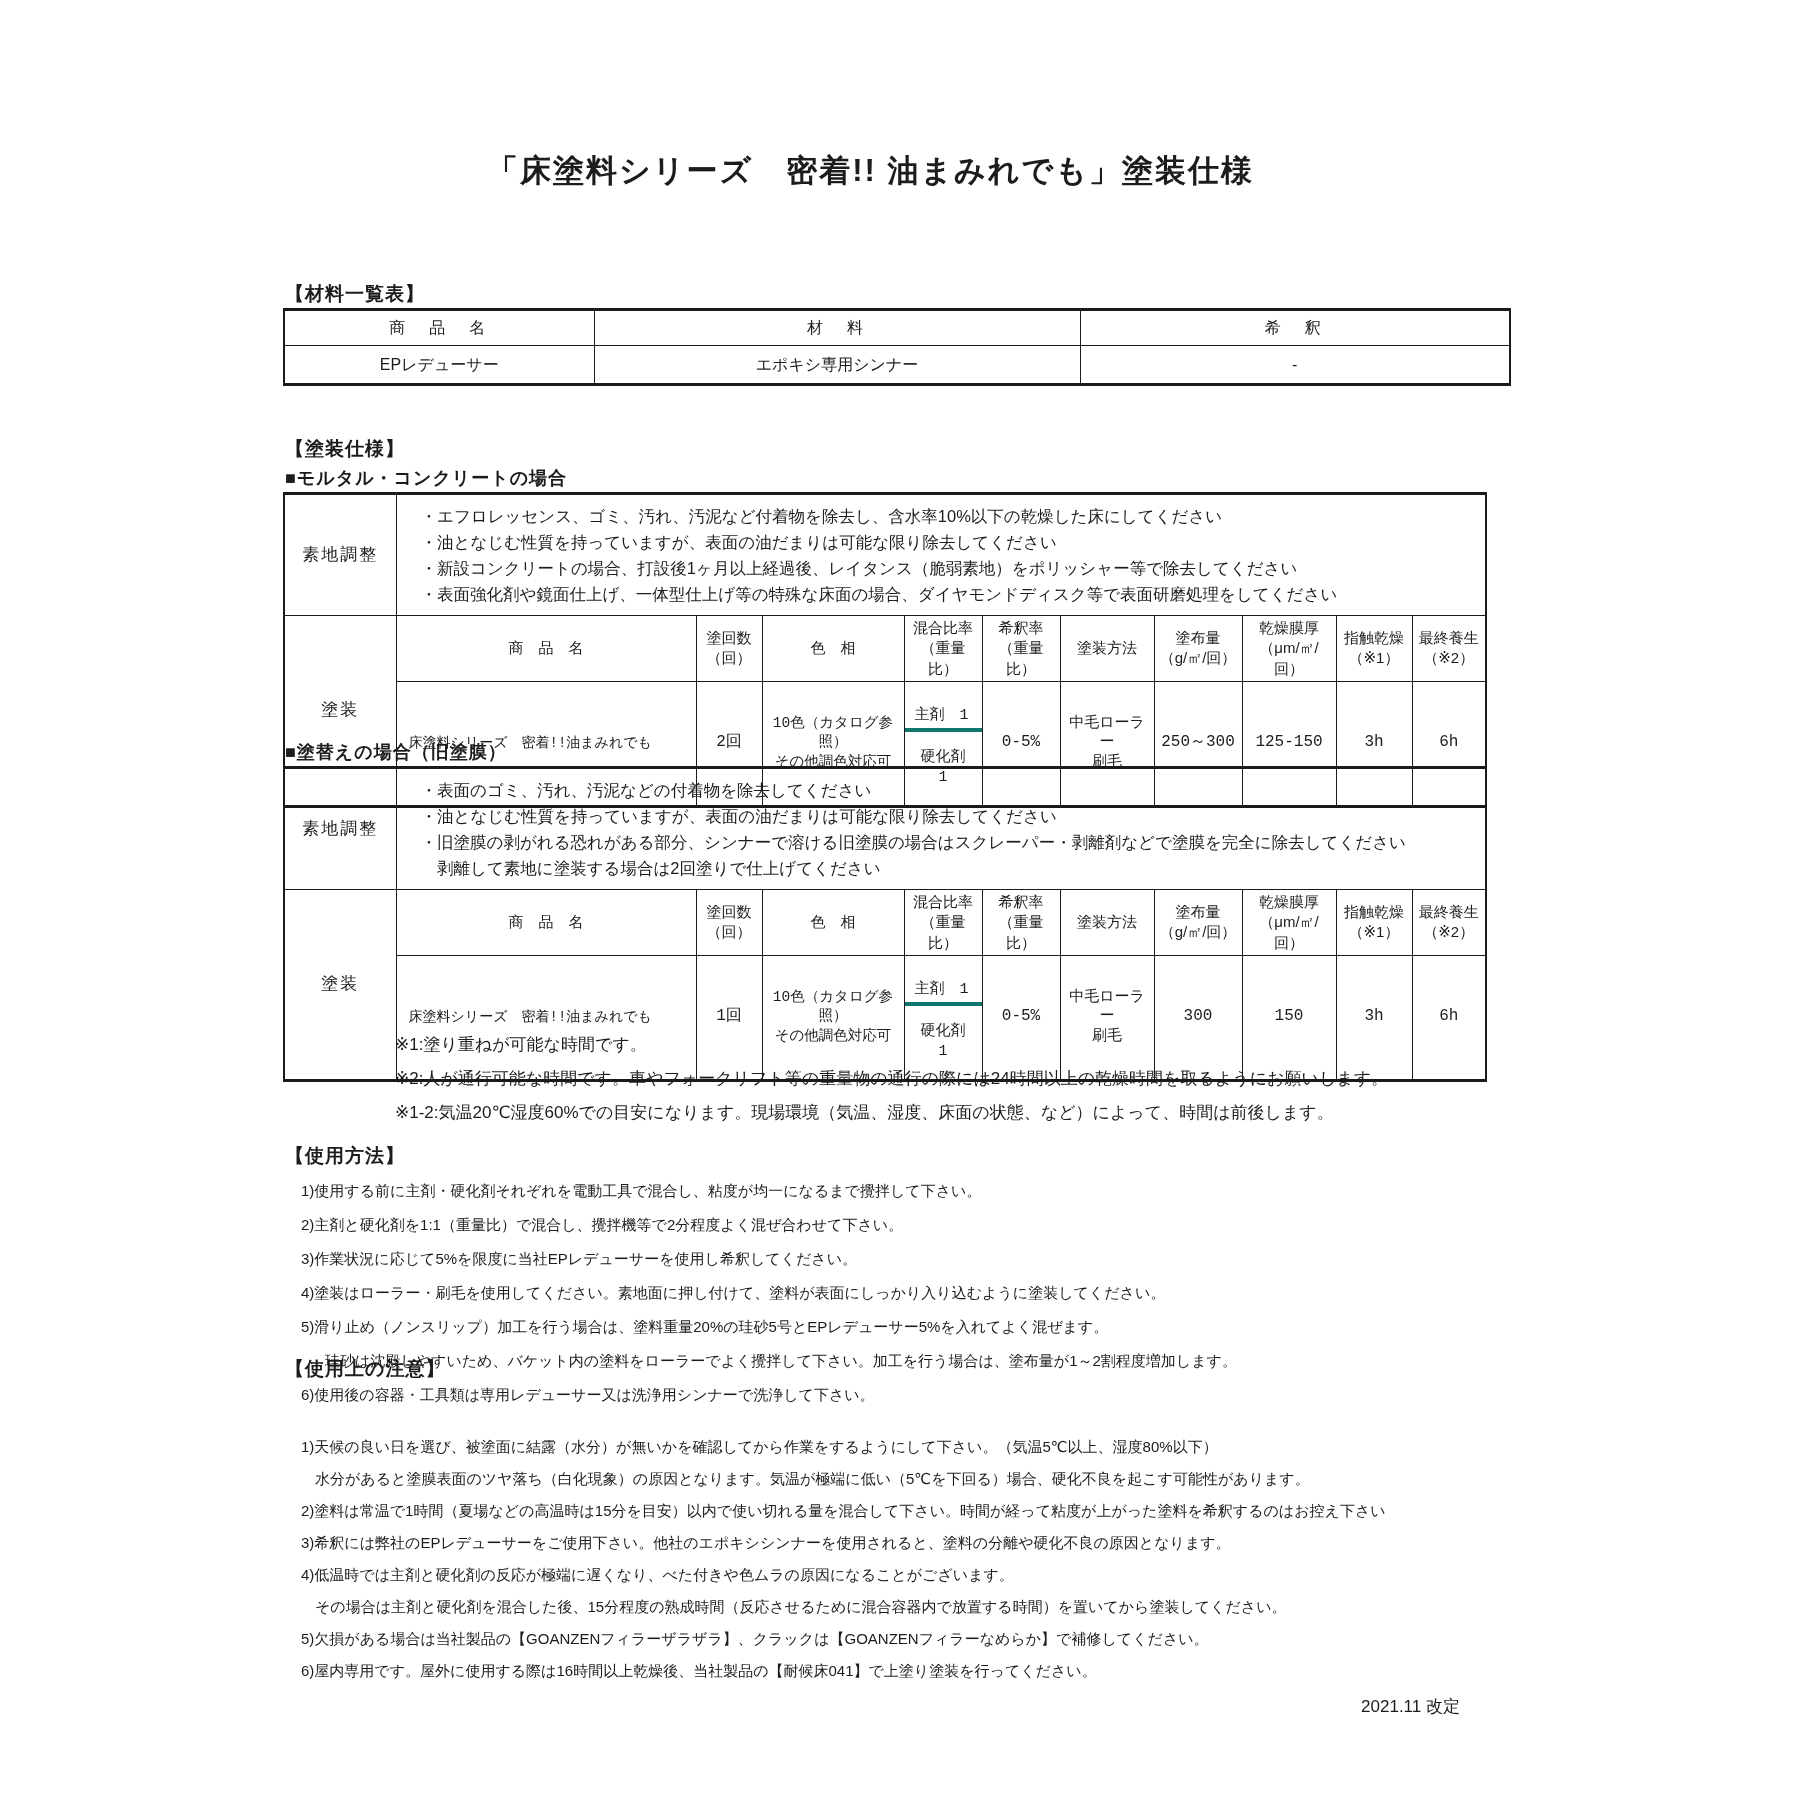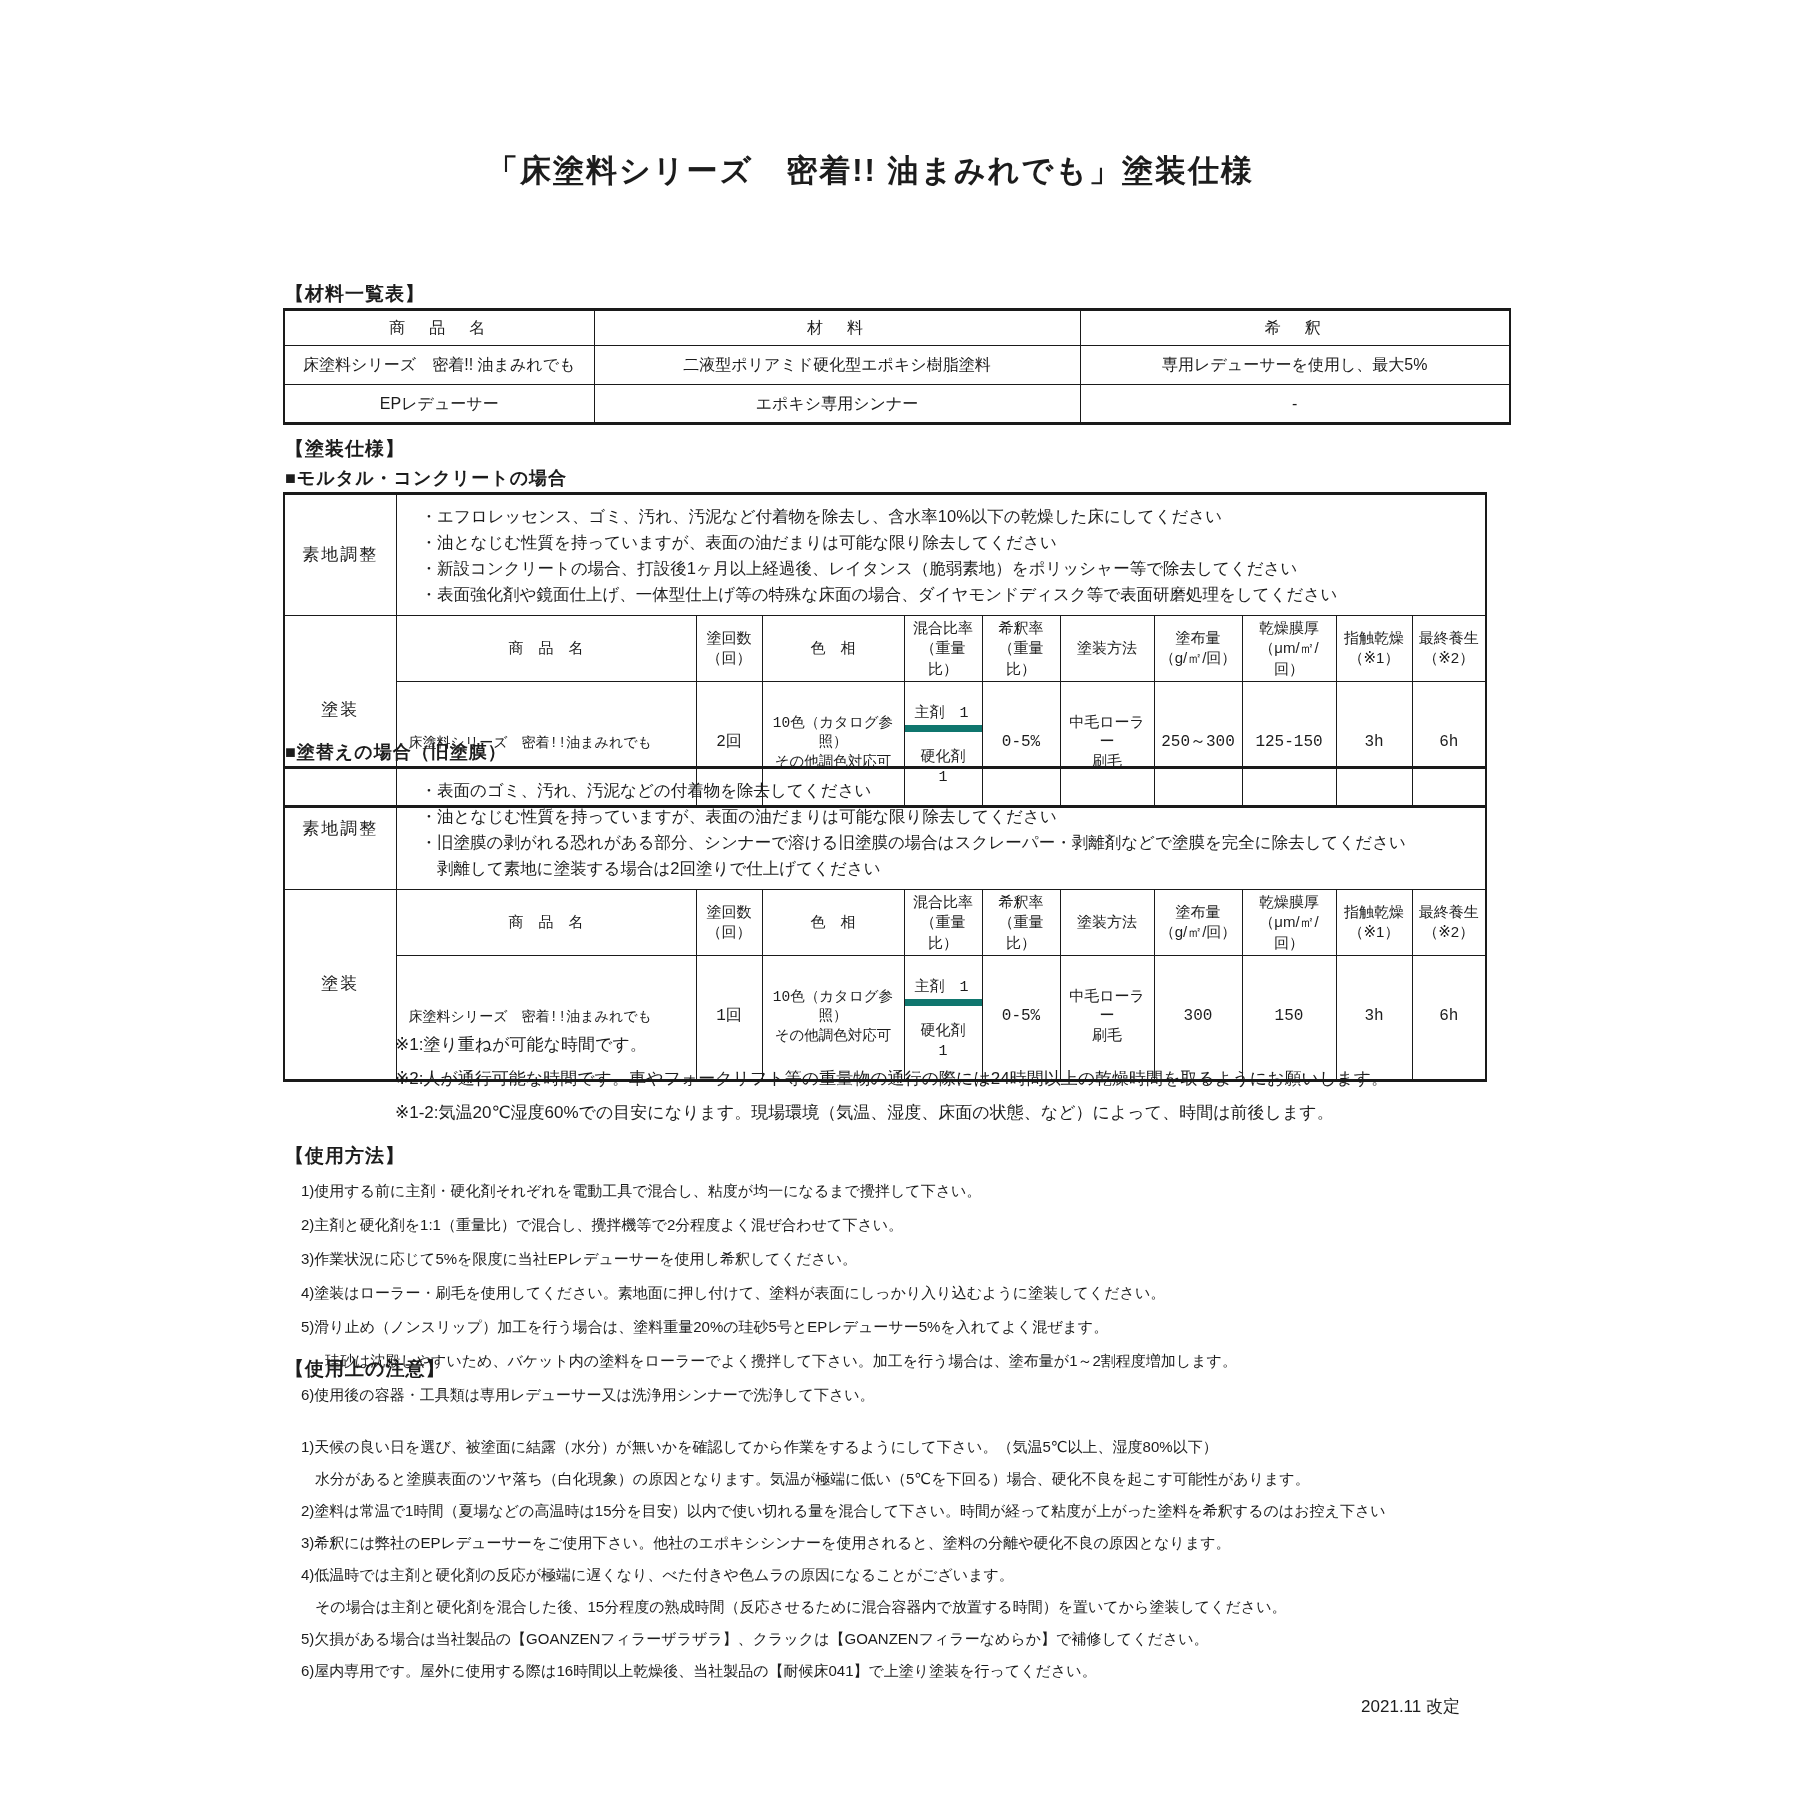--- a/index.html
+++ b/index.html
@@ -49,21 +49,21 @@
   }
   .spec-table .head-row th { height:46px; font-size:15px; padding:2px 2px; }
   .spec-table .data-row td { height:58px;font-family:Liberation Mono, monospace; }
   .spec-table .product-cell { text-align:left; padding-left:12px; font-size:14px; }
   .spec-table .color-cell { font-size:14.5px; padding:2px 3px; }
   .spec-table .mix-cell { padding:0; }
   .mix-half {
     display:flex; justify-content:space-between; align-items:center;
     padding:5px 10px; height:29px; font-size:15px;
   }
-  .mix-half.top { border-bottom:7px solid #0f766e; }
+  .mix-half.top { border-bottom:4px solid #0f766e; }
   .spec-table .method-cell { font-size:15px; line-height:1.3; }
 
   
   .notes-block { left:395px; font-size:17px; line-height:34px; }
 
   
   .list-block { left:273px; width:1290px; font-size:15px; }
   .list-block .item { margin-left:28px; height:34px; line-height:21px; }
   .list-block .item.cont { margin-left:52px; }
   .cautions .item { height:32px; }
@@ -85,25 +85,20 @@
   <colgroup>
       <col style="width:310px">
       <col style="width:486px">
       <col style="width:430px">
     </colgroup>
   <tbody>
       <tr>
     <th>商　品　名</th>
     <th>材　料</th>
     <th>希　釈</th>
-  </tr>
-  <tr>
-    <td>床塗料シリーズ　密着!! 油まみれでも</td>
-    <td>二液型ポリアミド硬化型エポキシ樹脂塗料</td>
-    <td>専用レデューサーを使用し、最大5%</td>
   </tr>
   <tr>
     <td>EPレデューサー</td>
     <td>エポキシ専用シンナー</td>
     <td>-</td>
   </tr>
 </tbody>
   </table>
 
 <div class="abs sec-title" style="top:436px; left:285px;">【塗装仕様】</div>

